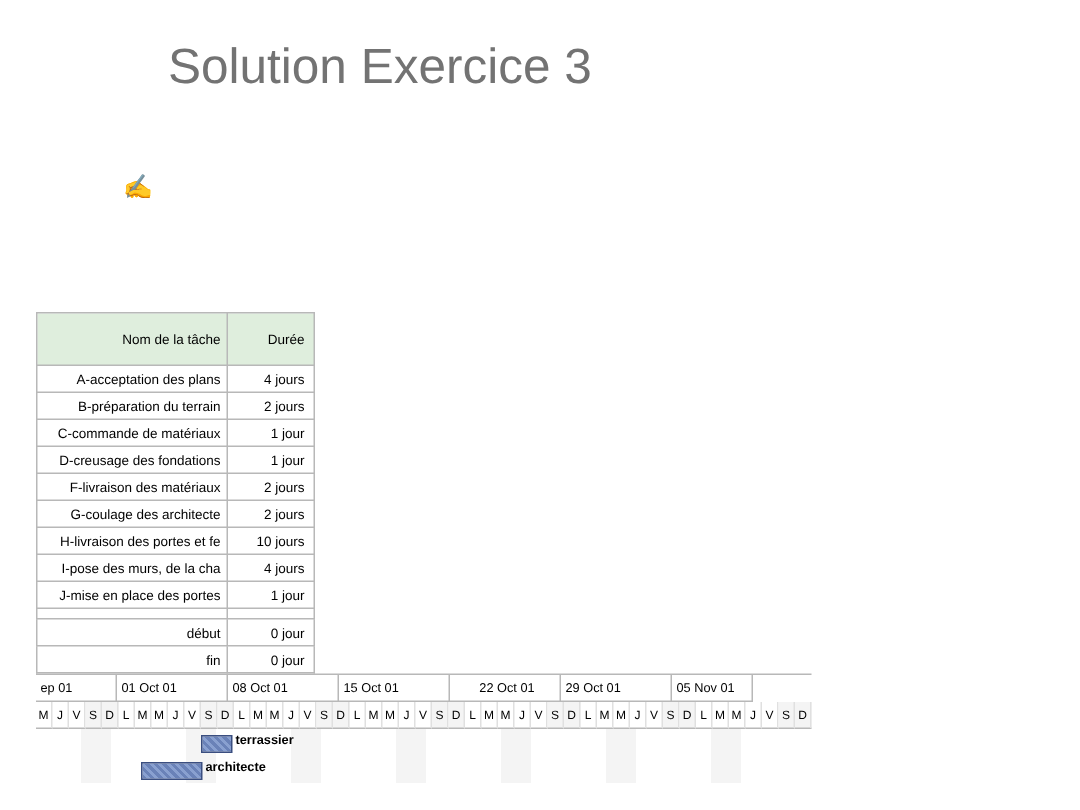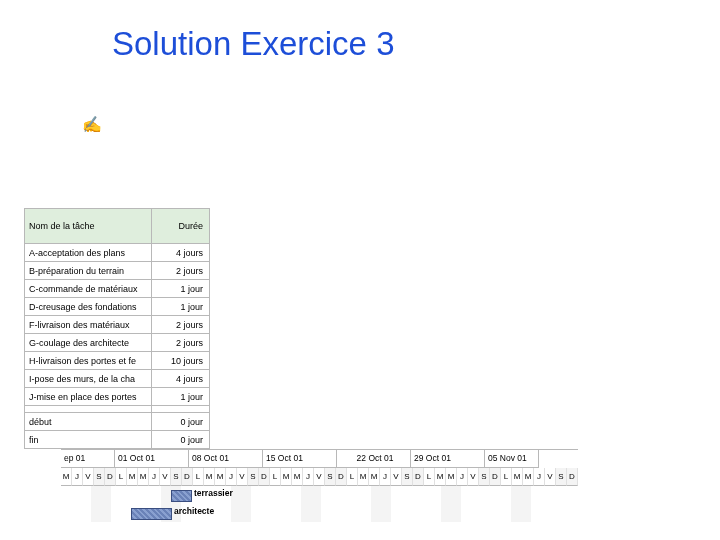--- a/index.html
+++ b/index.html
@@ -13,21 +13,21 @@
     position: relative;
   }
   .slide {
     width: 720px;
     height: 540px;
     position: relative;
     background: #fff;
   }
   .title {
     font-size: 33px;
-    color: #1d4ed8;
+    color: #737373;
     padding: 25px 0 0 112px;
     font-weight: normal;
   }
   .bullet-row {
     display: flex;
     align-items: flex-start;
     padding: 50px 0 0 82px;
   }
   .bullet-icon {
     font-family: "Wingdings", serif;
@@ -57,27 +57,26 @@
     padding: 0 4px;
     height: 17px;
     vertical-align: middle;
     background: #fff;
   }
   table.left-grid th {
     background: #dfeedd;
     font-weight: normal;
     height: 34px;
   }
-  .col-task { width: 118px; text-align: left; }
+  .col-task { width: 118px; text-align: right; }
   .col-dur  { width: 47px;  text-align: right; padding-right: 6px !important; }
   .timeline {
     position: relative;
     float: left;
     border-top: 1px solid #b8b8b8;
-    margin-left: 37px;
   }
   .tl-header1 {
     display: flex;
   }
   .tl-header1 div {
     border-right: 1px solid #b8b8b8;
     border-bottom: 1px solid #b8b8b8;
     height: 17px;
     line-height: 17px;
     padding-left: 3px;

